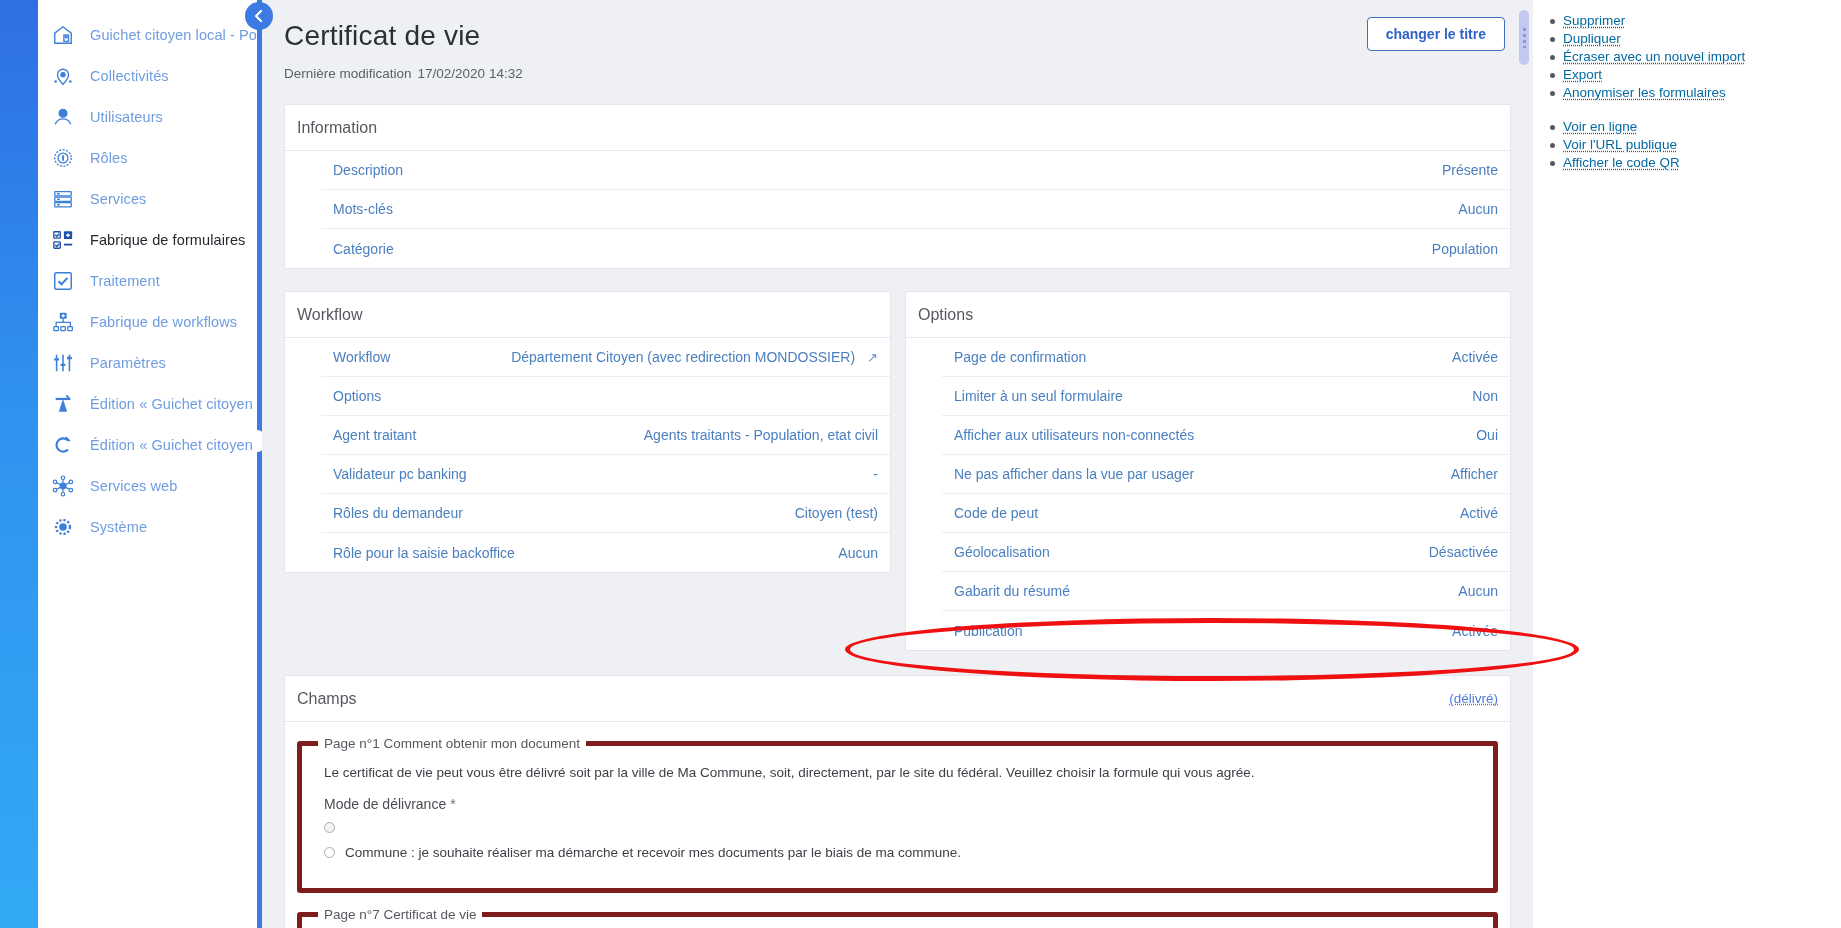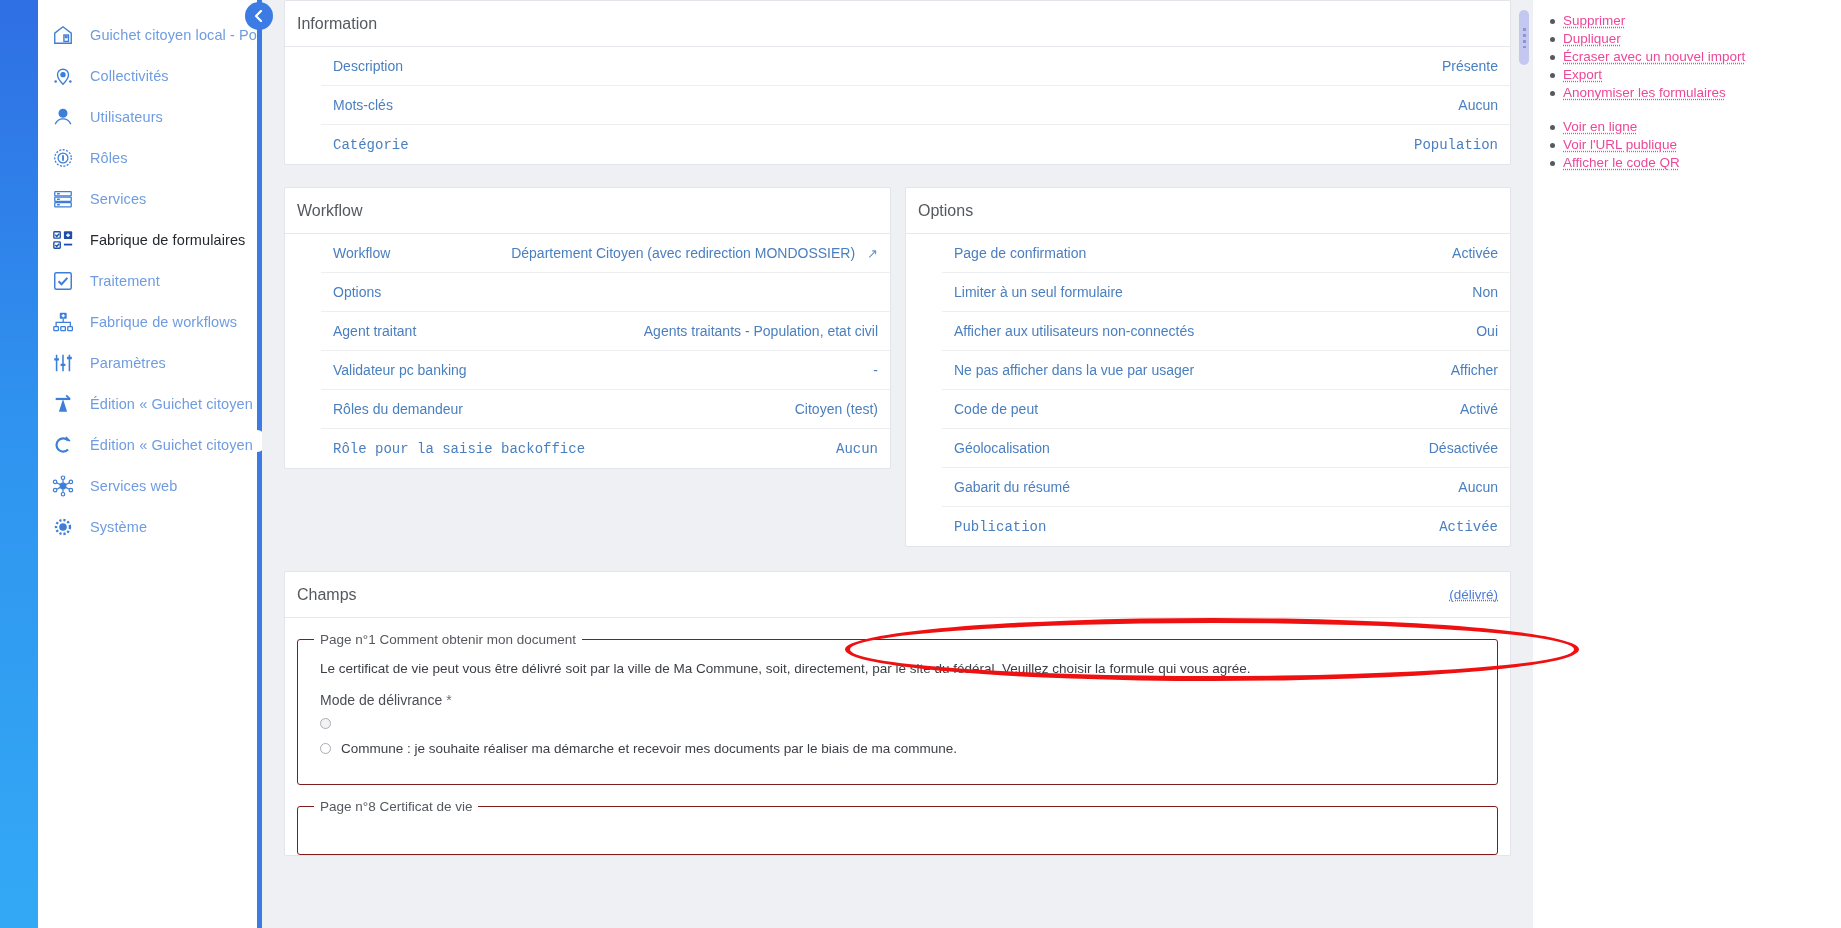--- a/index.html
+++ b/index.html
@@ -142,21 +142,21 @@
   }
   .kv-row {
     display: flex; align-items: center; justify-content: space-between;
     padding: 10px 12px;
     border-bottom: 1px solid #eceef1;
     min-height: 39px;
     font-size: 14px;
     cursor: pointer;
     margin-left: 36px;
   }
-  .kv-row:last-child { border-bottom: none; font-family: Liberation Mono, monospace; }
+  .kv-row:last-child { border-bottom: none; }
   .kv-key { color: #4a7fbf; }
   .kv-val {
     color: #4a7fbf;
     text-align: right;
     display: flex; align-items: center; gap: 12px;
   }
   .ext-arrow { color: #6b93c9; font-size: 13px; }
 
   .info-card {
     margin: 0 22px;
@@ -172,21 +172,21 @@
   .col-wf { width: 607px; }
   .col-op { width: 606px; }
 
   
   .champs-card {
     margin: 24px 22px 0 22px;
     width: 1227px;
   }
   .fieldset {
     margin: 14px 12px 12px 12px;
-    border: 1px solid #7f1d1d;
+    border: 5px solid #7f1d1d;
     border-radius: 3px;
     padding: 10px 14px 16px 14px;
     position: relative;
   }
   .fieldset > legend {
     font-size: 13.5px;
     color: #55595f;
     padding: 0 6px;
     margin-left: 2px;
   }
@@ -243,21 +243,21 @@
     padding: 0 0 0 0;
     height: 18px;
   }
   .act-list li::before {
     content: "";
     position: absolute; left: -13px; top: 7px;
     width: 5px; height: 5px; border-radius: 50%;
     background: #57595c;
   }
   .act-list a {
-    color: #ec4899;
+    color: #0369a1;
     text-decoration: underline;
     text-decoration-style: dotted;
     text-underline-offset: 2px;
     cursor: pointer;
   }
   .act-gap { height: 16px; }
 
   .panel-shadow {
     position: absolute; left: 1533px; top: 0; width: 1px; height: 381px;
     background: #e4e6e9;
@@ -439,20 +439,27 @@
   <div class="divider"></div>
   <div class="collapse-nub"></div>
   <div class="collapse-handle">
     <svg width="12" height="12" viewBox="0 0 12 12">
       <path d="M8 1 L3 6 L8 11" fill="none" stroke="#fff" stroke-width="2.2" stroke-linecap="round" stroke-linejoin="round"></path>
     </svg>
   </div>
 
   <div class="main">
 
+    <div class="page-header">
+      <h1 class="page-title">Certificat de vie</h1>
+      <button class="btn-change-title">changer le titre</button>
+      <div class="last-mod">
+        <span>Dernière modification</span><span class="lm-date">17/02/2020 14:32</span>
+      </div>
+    </div>
 
     <div class="card info-card">
       <div class="card-title">Information</div>
       <div id="info-rows">
           <div class="kv-row">
             <span class="kv-key">Description</span>
             <span class="kv-val">
               <span>Présente</span>
             </span>
           </div>
@@ -584,21 +591,21 @@
         <label class="radio-line">
           <span class="radio-dot"></span>
         </label>
         <label class="radio-line">
           <span class="radio-dot empty"></span>
           <span>Commune : je souhaite réaliser ma démarche et recevoir mes documents par le biais de ma commune.</span>
         </label>
       </fieldset>
 
       <fieldset class="fieldset" style="margin-bottom:0; padding-bottom:30px;">
-        <legend>Page n°8 Certificat de vie</legend>
+        <legend>Page n°7 Certificat de vie</legend>
       </fieldset>
     </div>
 
   </div>
 
   <div class="content-scrollbar">
     <div class="thumb">
       <div class="thumb-dots"></div>
     </div>
   </div>

